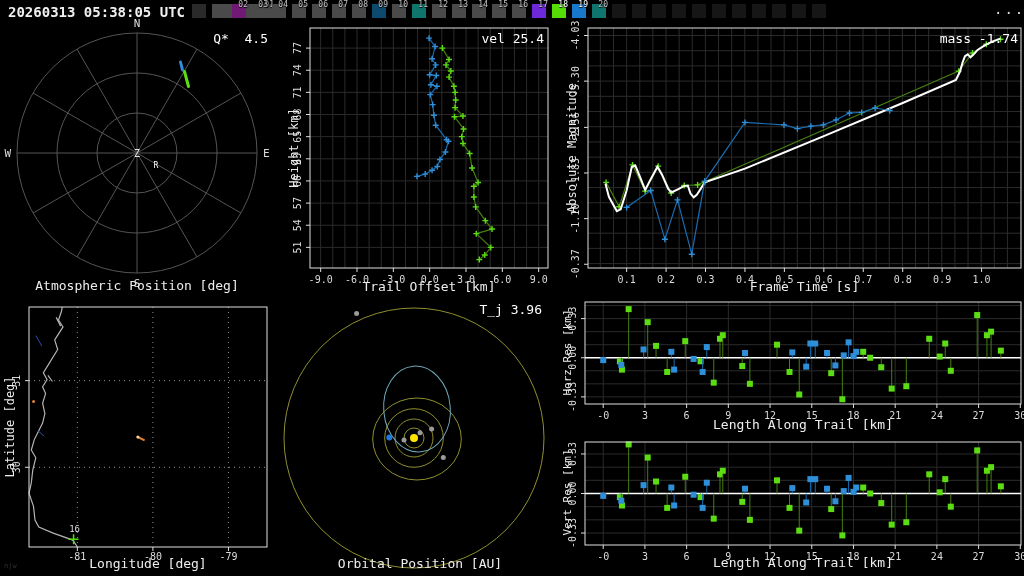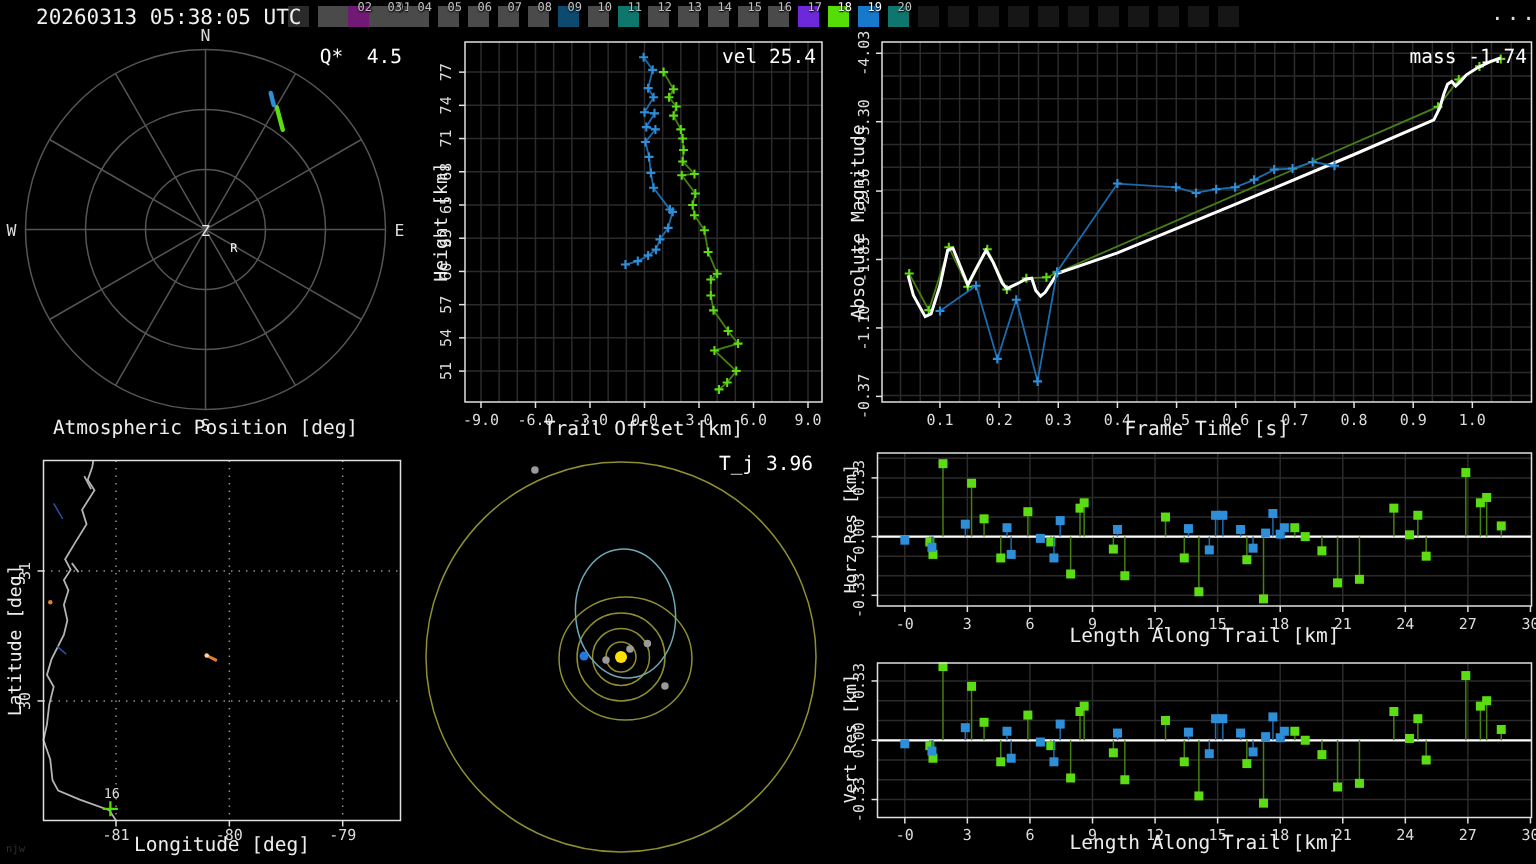--- a/index.html
+++ b/index.html
@@ -1,19 +1,19 @@
 <!DOCTYPE html>
 <html><head>
 <meta charset="utf-8">
 <style>
   html,body{margin:0;padding:0;background:#000;}
   .screen{position:relative;width:1024px;height:576px;background:#000;overflow:hidden;
           font-family:"DejaVu Sans Mono",monospace;}
   .topbar{position:absolute;left:0;top:0;width:1024px;height:25px;background:#000;}
-  .timestamp{position:absolute;left:24px;top:4px;font-size:14px;color:#f0f0f0;white-space:pre;}
+  .timestamp{position:absolute;left:8px;top:4px;font-size:14px;color:#f0f0f0;white-space:pre;font-weight:bold;}
   .frames{position:absolute;left:0;top:0;width:990px;height:25px;}
   .fsq{position:absolute;top:4px;width:14px;height:14px;}
   .flab{position:absolute;top:-4px;right:-2px;font-size:8px;line-height:9px;color:#c0c0c0;
         text-shadow:0 1px 1px #000,1px 0 1px #000;}
   .overflow{position:absolute;left:994px;top:1px;font-size:14px;color:#ddd;letter-spacing:2px;}
   svg text{font-family:"DejaVu Sans Mono",monospace;}
   .lbl{position:absolute;font-size:13px;color:#ededed;white-space:pre;}
   .rot{transform:rotate(-90deg);text-align:center;font-size:12px;}
   #q-title{left:140px;top:31px;width:128px;text-align:right;color:#fff;}
   #vel-title{left:420px;top:31px;width:124px;text-align:right;color:#fff;}
@@ -717,20 +717,21 @@
   <div class="lbl rot" id="vel-ylabel">Height [km]</div>
 
   <div class="lbl" id="mass-title">mass -1.74</div>
   <div class="lbl" id="mass-xlabel">Frame Time [s]</div>
   <div class="lbl rot" id="mass-ylabel">Absolute Magnitude</div>
 
   <div class="lbl" id="map-xlabel">Longitude [deg]</div>
   <div class="lbl rot" id="map-ylabel">Latitude [deg]</div>
 
   <div class="lbl" id="tj-title">T_j 3.96</div>
+  <div class="lbl" id="orb-xlabel">Orbital Position [AU]</div>
 
   <div class="lbl" id="horz-xlabel">Length Along Trail [km]</div>
   <div class="lbl rot" id="horz-ylabel">Horz Res [km]</div>
 
   <div class="lbl" id="vert-xlabel">Length Along Trail [km]</div>
   <div class="lbl rot" id="vert-ylabel">Vert Res [km]</div>
 
   <div class="watermark">njw</div>
 </div>
 

